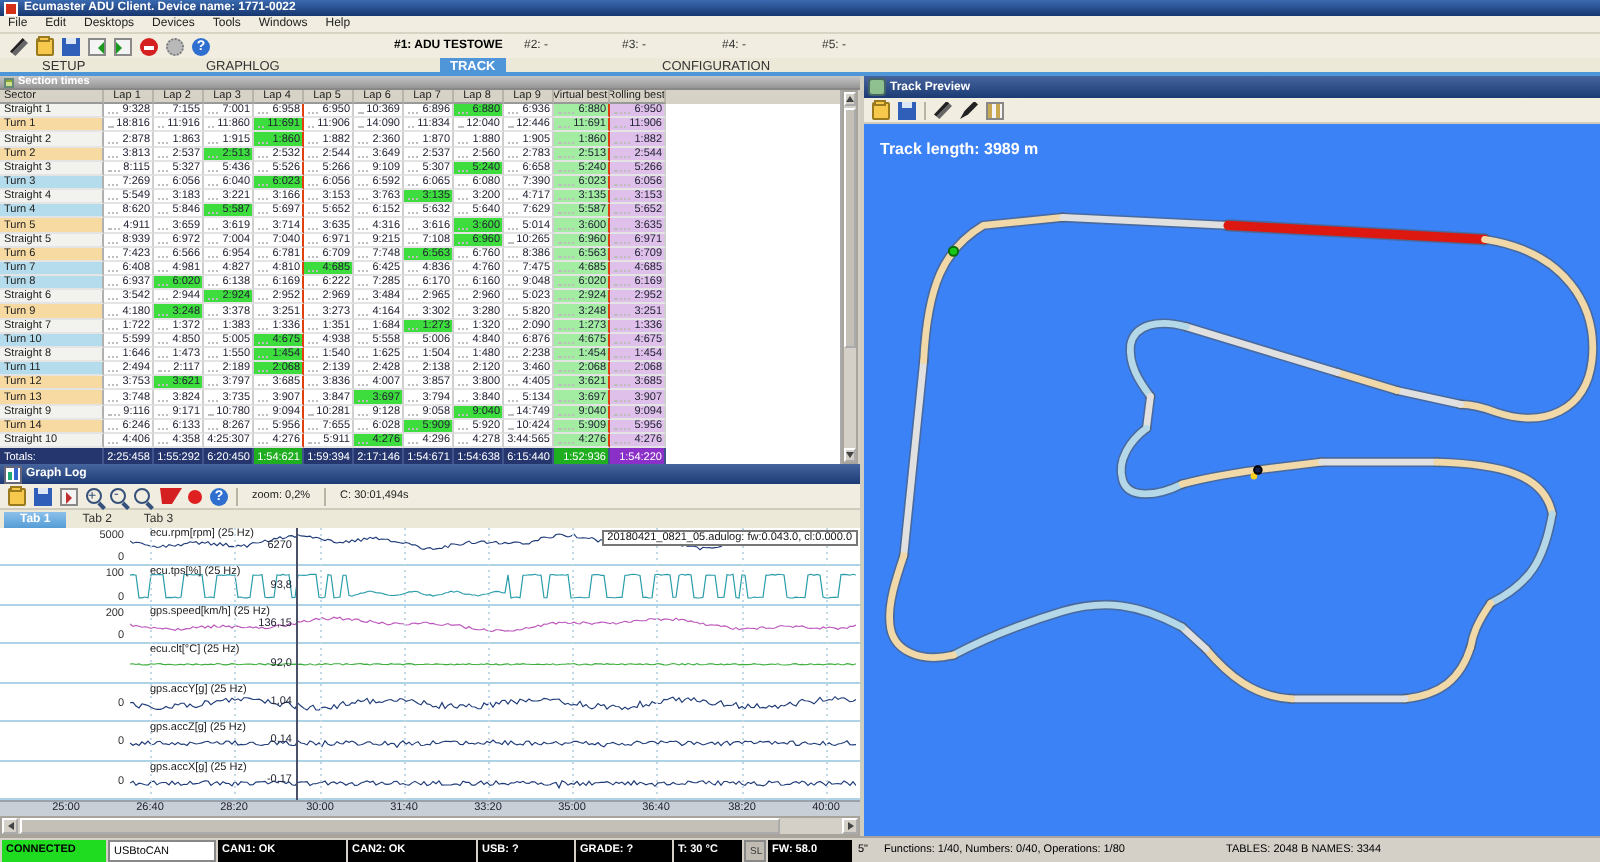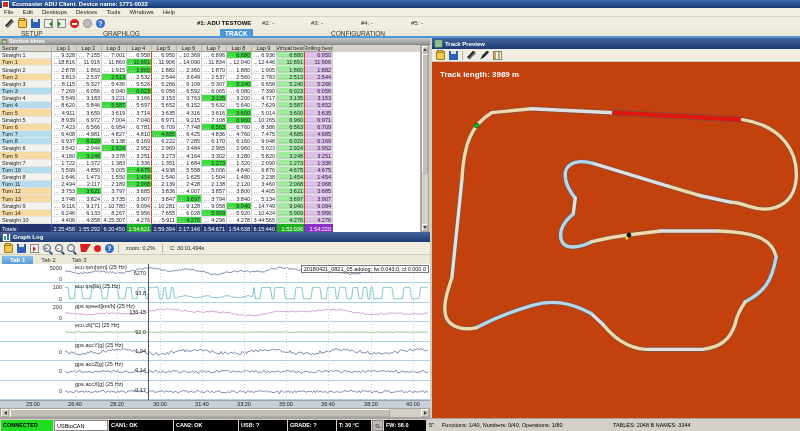--- a/index.html
+++ b/index.html
@@ -118,21 +118,21 @@
   #gl-xaxis span{position:absolute;top:0;width:26px;text-align:center;font-size:5.5px;color:#223;}
   #gl-hscroll{position:absolute;left:0;top:408px;width:430px;height:10px;background:#d4d0c8;border:1px solid #a8a49c;box-sizing:border-box;}
 
   
   #trackpanel{position:absolute;left:430px;top:38px;width:370px;height:380px;border-left:2px solid #cfccc0;box-sizing:content-box;}
   #tp-header{position:absolute;left:0;top:0;width:368px;height:11px;
     background:linear-gradient(180deg,#46659e,#1c3a73);display:flex;align-items:center;}
   #tp-header .t{color:#fff;font-size:6px;font-weight:bold;}
   #tp-toolbar{position:absolute;left:0;top:11px;width:368px;height:13px;background:#f1eee1;
     border-bottom:1px solid #cfccbd;display:flex;align-items:center;padding-left:2px;box-sizing:border-box;}
-  #tp-map{position:absolute;left:0;top:24px;width:368px;height:356px;background:#c2410c;overflow:hidden;}
+  #tp-map{position:absolute;left:0;top:24px;width:368px;height:356px;background:#3b82f6;overflow:hidden;}
   #tp-len{position:absolute;left:8px;top:8px;color:#fff;font-size:8px;font-weight:bold;z-index:3;}
   #tp-svg{position:absolute;left:0;top:0;}
 
   
   #statusbar{position:absolute;left:0;top:418px;width:800px;height:13px;background:#d4d0c8;
     display:flex;align-items:center;gap:1px;padding-left:1px;box-sizing:border-box;border-top:1px solid #a8a49c;}
   .st-item{height:11px;line-height:11px;font-size:5.5px;overflow:hidden;white-space:nowrap;flex:none;box-sizing:border-box;padding:0 2px;}
   .st-green{background:#20dc20;color:#000;font-weight:bold;}
   .st-white{background:#fff;color:#000;border:1px solid #888;}
   .st-black{background:#000;color:#fff;font-weight:bold;}

